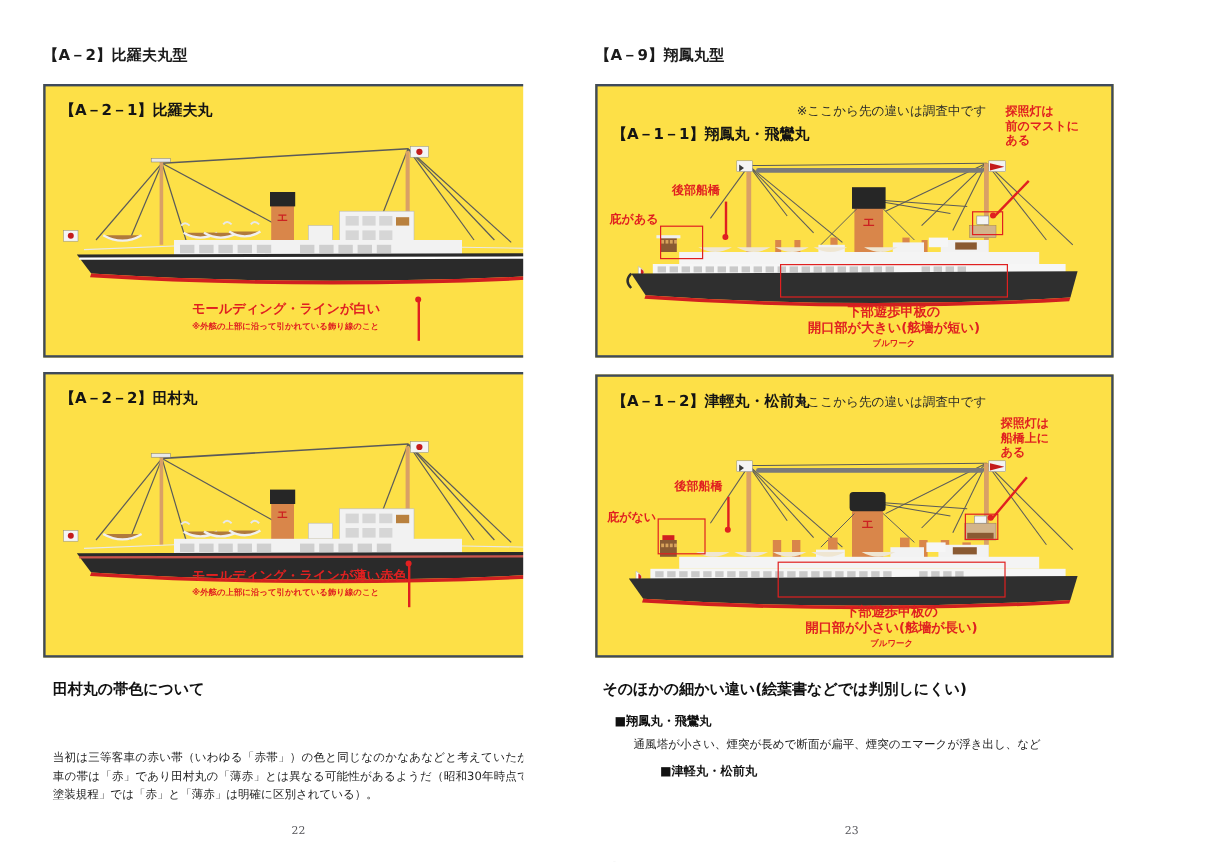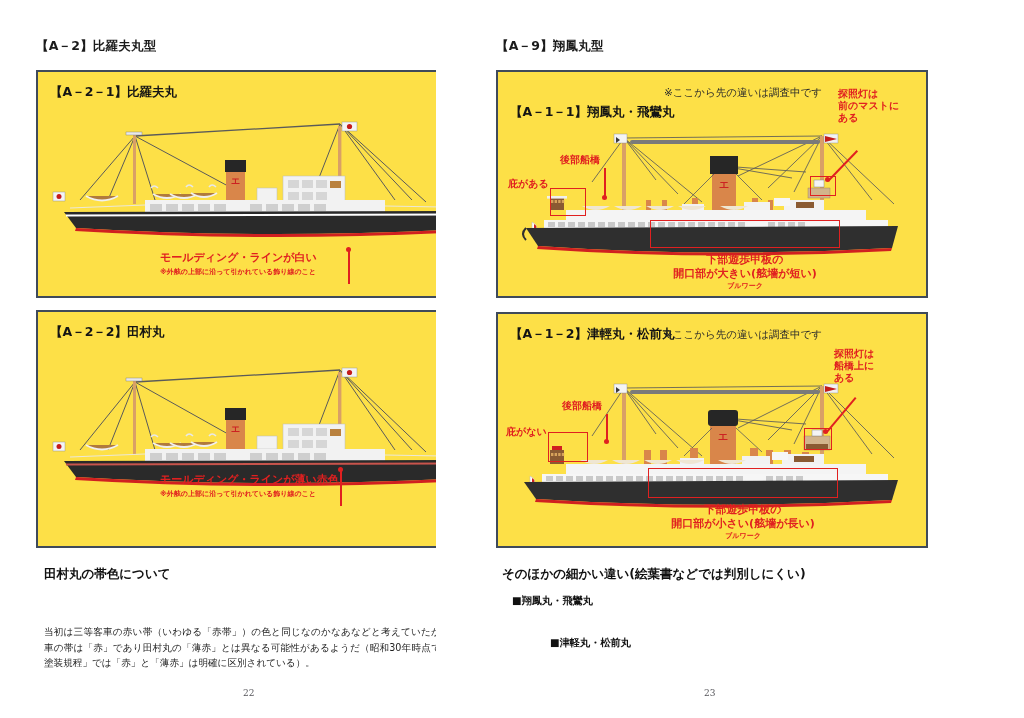--- a/index.html
+++ b/index.html
@@ -642,18 +642,19 @@
 
       <div class="rbox" style="left:150px; top:154px; width:190px; height:30px;"></div>
       <div class="anno sz-lg center" style="left:150px; top:190px; width:190px;">下部遊歩甲板の</div>
       <div class="anno sz-lg center" style="left:136px; top:204px; width:218px;">開口部が小さい(舷墻が長い)</div>
       <div class="anno sz-xs center" style="left:150px; top:218px; width:190px;">ブルワーク</div>
     </div>
 
     <div class="prose-head" style="left:66px; top:566px;">そのほかの細かい違い(絵葉書などでは判別しにくい)</div>
 
     <div class="bullet-head" style="left:76px; top:594px;">■翔鳳丸・飛鸞丸</div>
+    <div class="bullet-body" style="left:92px; top:614px;">通風塔が小さい、煙突が長めで断面が扁平、煙突のエマークが浮き出し、など</div>
 
     <div class="bullet-head" style="left:76px; top:636px;padding-left:38px;">■津軽丸・松前丸</div>
 
     <div class="page-num" style="left:268px;margin-top:28px;">23</div>
   </div>
 </div>
 
 </body></html>

